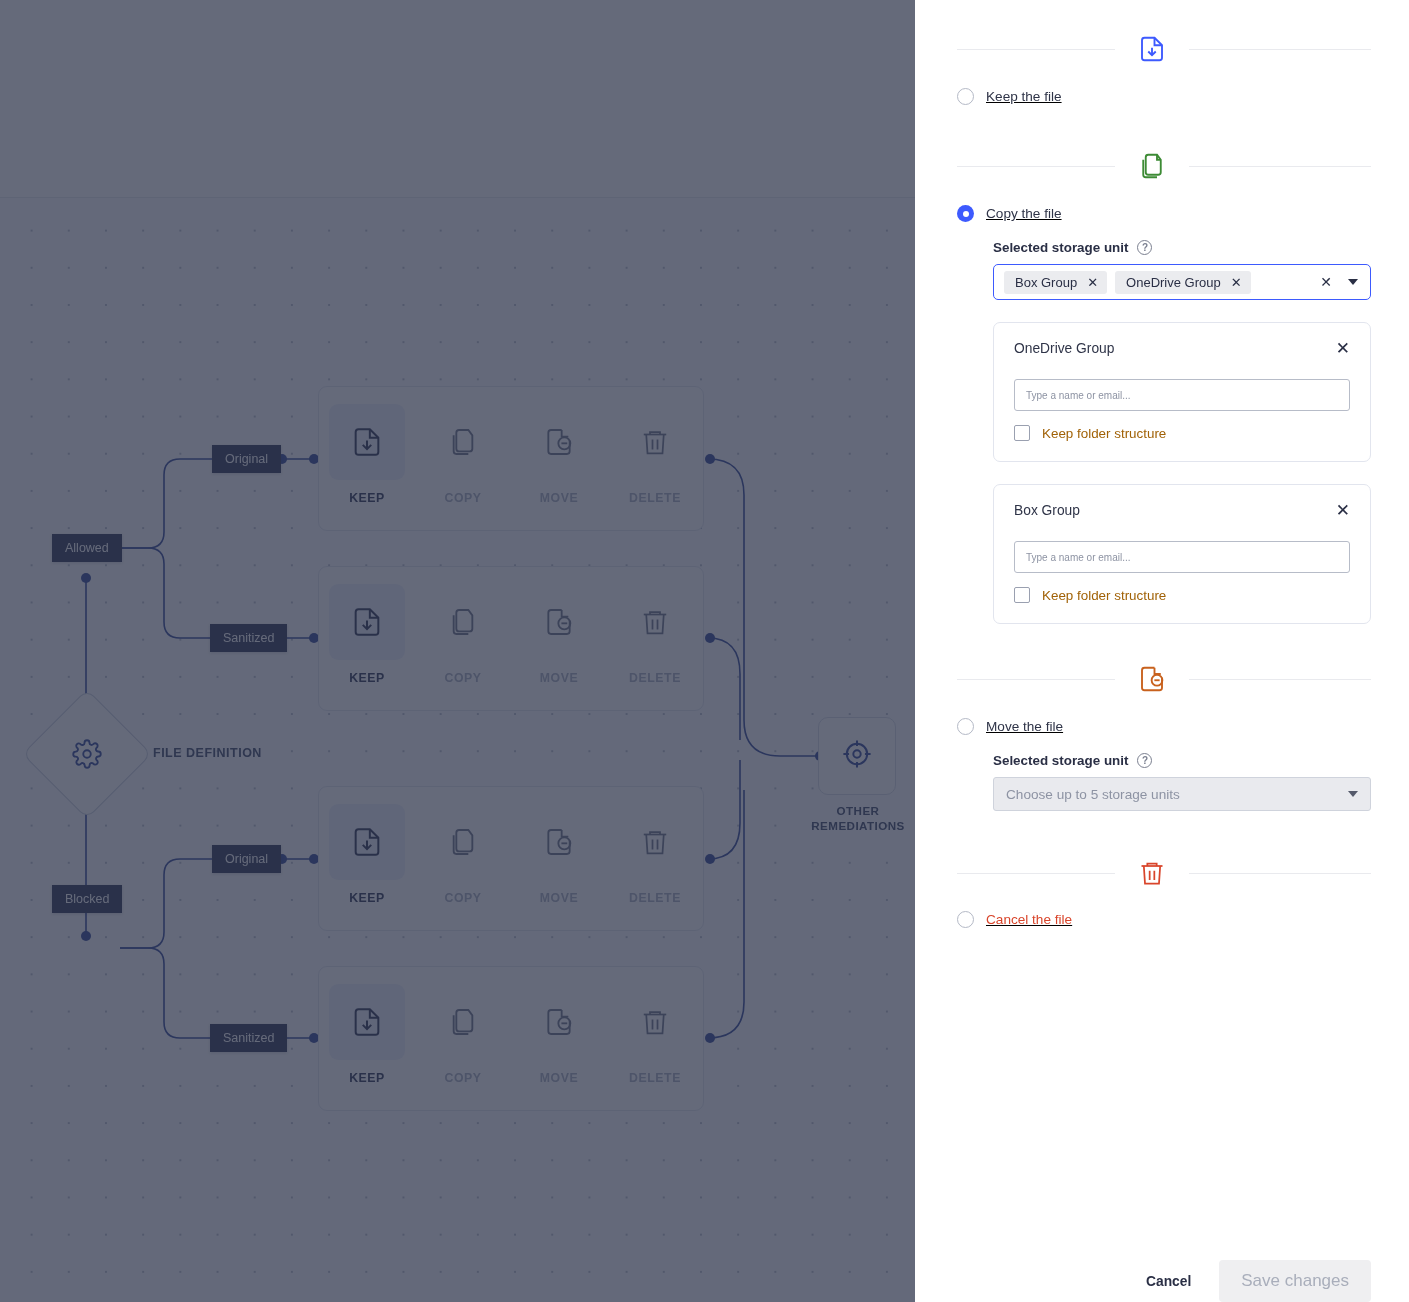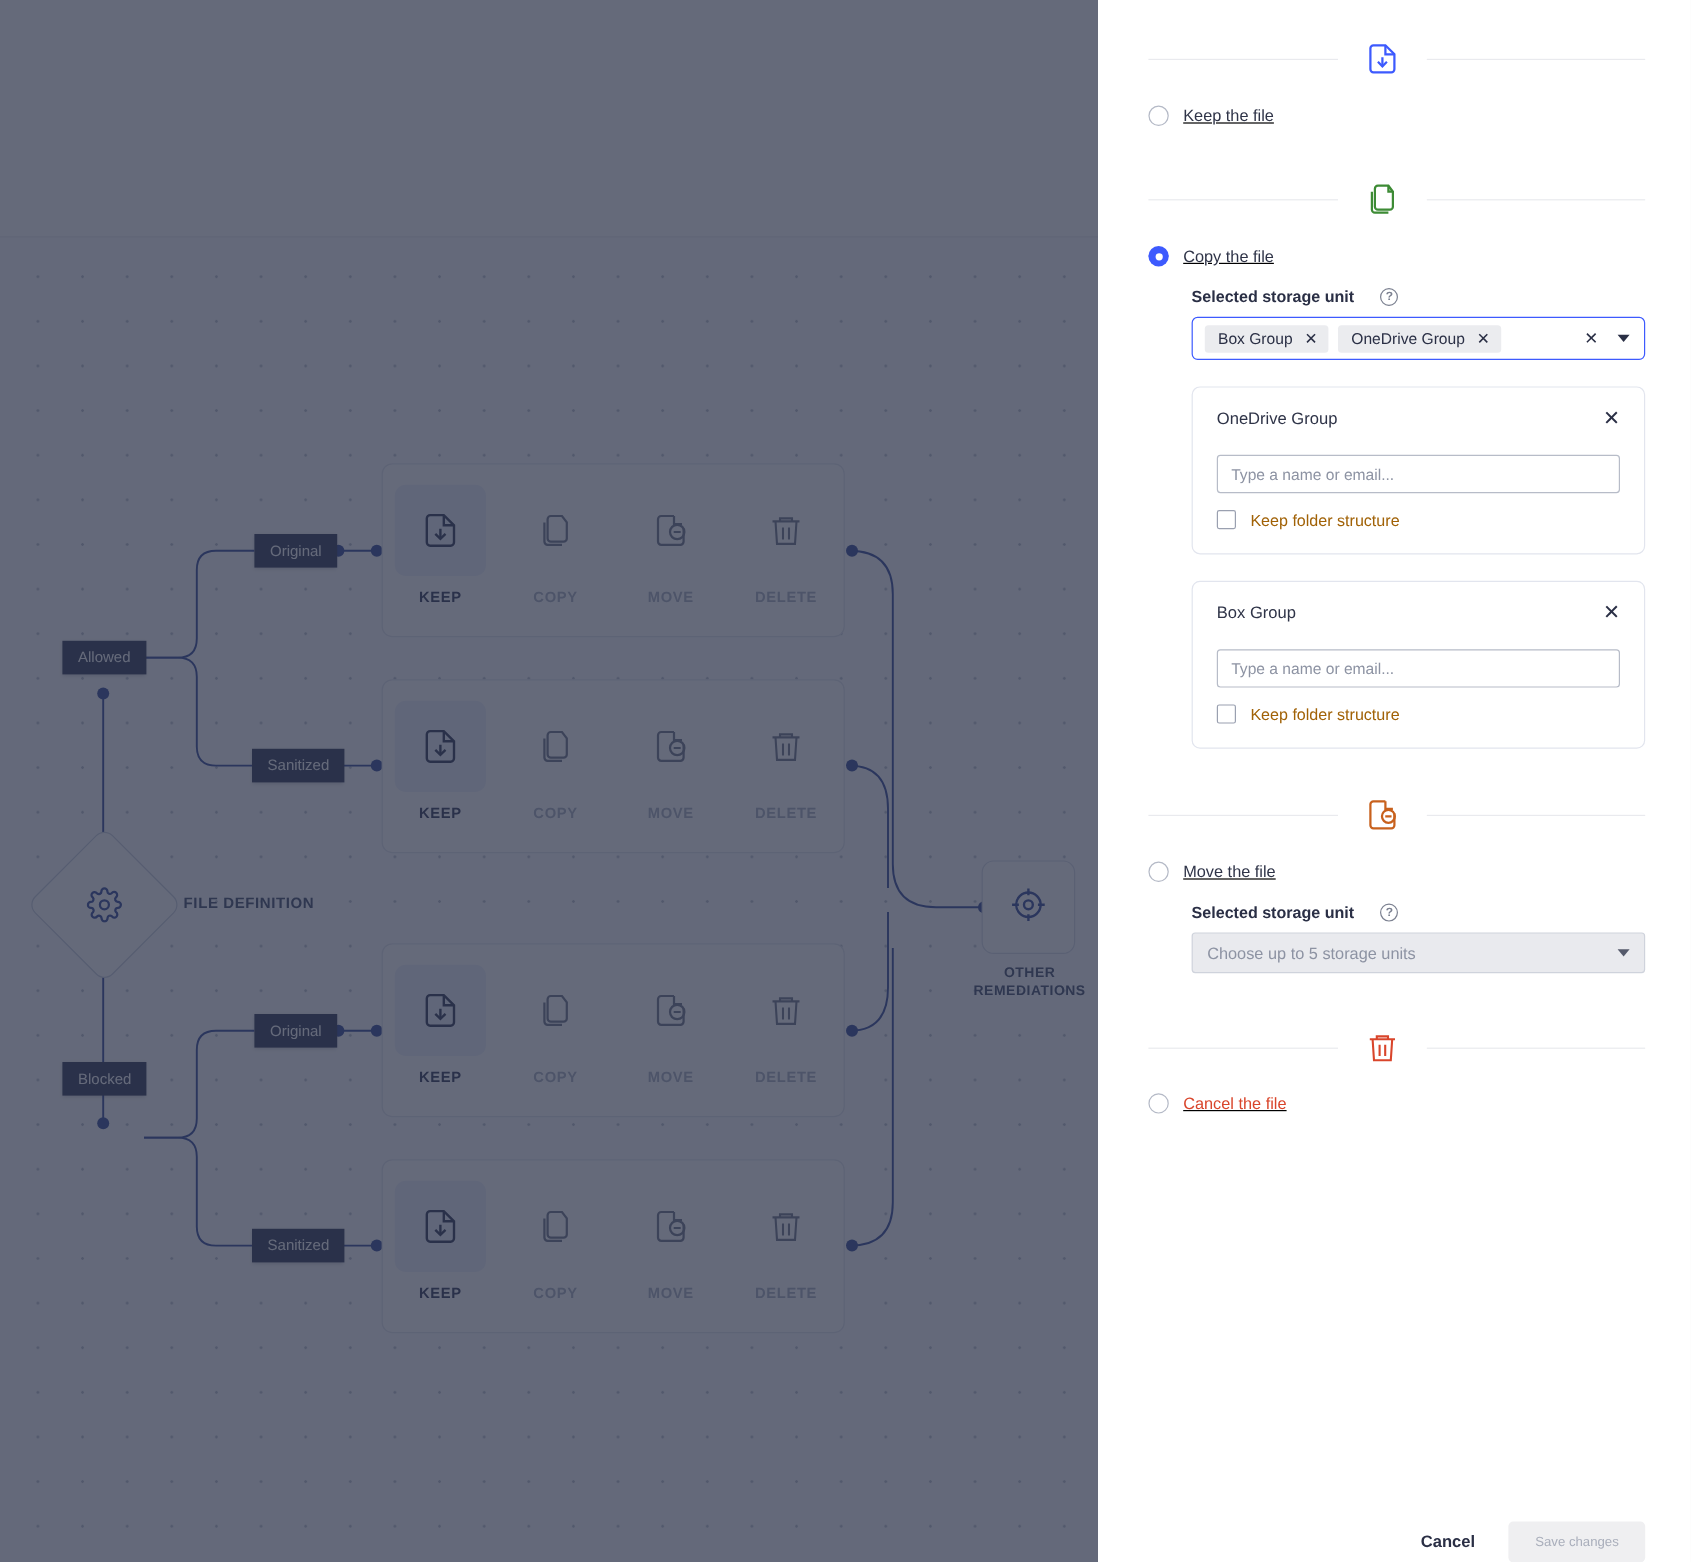--- a/index.html
+++ b/index.html
@@ -157,21 +157,21 @@
   .radio.on { border: none; background: #3d5afe; }
   .radio.on::after {
     content:""; position: absolute; left: 5.5px; top: 5.5px;
     width: 6px; height: 6px; border-radius: 50%; background: #fff;
   }
   .radio-label { font-size: 13.6px; color: #2f3448; }
   .radio-label.danger { color: #d9452b; }
 
   .field-block { margin-left: 36px; margin-top: 18px; }
   .field-label {
-    display: flex; align-items: center; gap: 22px;
+    display: flex; align-items: center; gap: 9px;
     font-size: 13.4px; font-weight: 700; color: #2a2f45; margin-bottom: 9px;
   }
   .help-ico {
     width: 15px; height: 15px; border-radius: 50%;
     border: 1.3px solid #7b8090; color: #7b8090;
     font-size: 10px; font-weight: 700;
     display:flex; align-items:center; justify-content:center;
     cursor: pointer; font-family: inherit;
   }
 
@@ -204,21 +204,21 @@
   }
   .unit-head {
     display: flex; align-items: center; justify-content: space-between;
     margin-bottom: 22px;
   }
   .unit-title { font-size: 13.8px; color: #2f3448; }
   .unit-x { cursor:pointer; font-size: 17px; color:#2a2f45; line-height:1; }
   .text-input {
     width: 100%; height: 32px;
     border: 1px solid #b7bcc8; border-radius: 3px;
-    padding: 0 11px; font-size: 13px; color: #2f3448;
+    padding: 0 11px; font-size: 10px; color: #2f3448;
     font-family: inherit; background: #fff; outline: none;
   }
   .text-input::placeholder { color: #8d93a3; }
   .check-row {
     display: flex; align-items: center; gap: 12px; margin-top: 14px;
   }
   .checkbox {
     width: 16px; height: 16px; flex: 0 0 16px;
     border: 1.4px solid #9aa0b0; border-radius: 2px; background: #fff; cursor: pointer;
   }
@@ -234,21 +234,21 @@
   .panel-foot {
     padding: 0 38px 0 62px; margin-top: 42px;
     display: flex; align-items: center; justify-content: flex-end; gap: 22px;
   }
   .btn-text {
     background: none; border: none; font-family: inherit;
     font-size: 13.8px; font-weight: 700; color: #2a2f45; cursor: pointer; padding: 10px 6px;
   }
   .btn-save {
     background: #efeff1; border: none; border-radius: 4px;
-    font-family: inherit; font-size: 11px; color: #a9aebb;
+    font-family: inherit; font-size: 17px; color: #a9aebb;
     padding: 11px 22px; cursor: default;
   }
 </style>
 </head>
 <body>
 
 <div id="app">
 
   <div id="canvas">
     <div class="canvas-top-band"></div>

